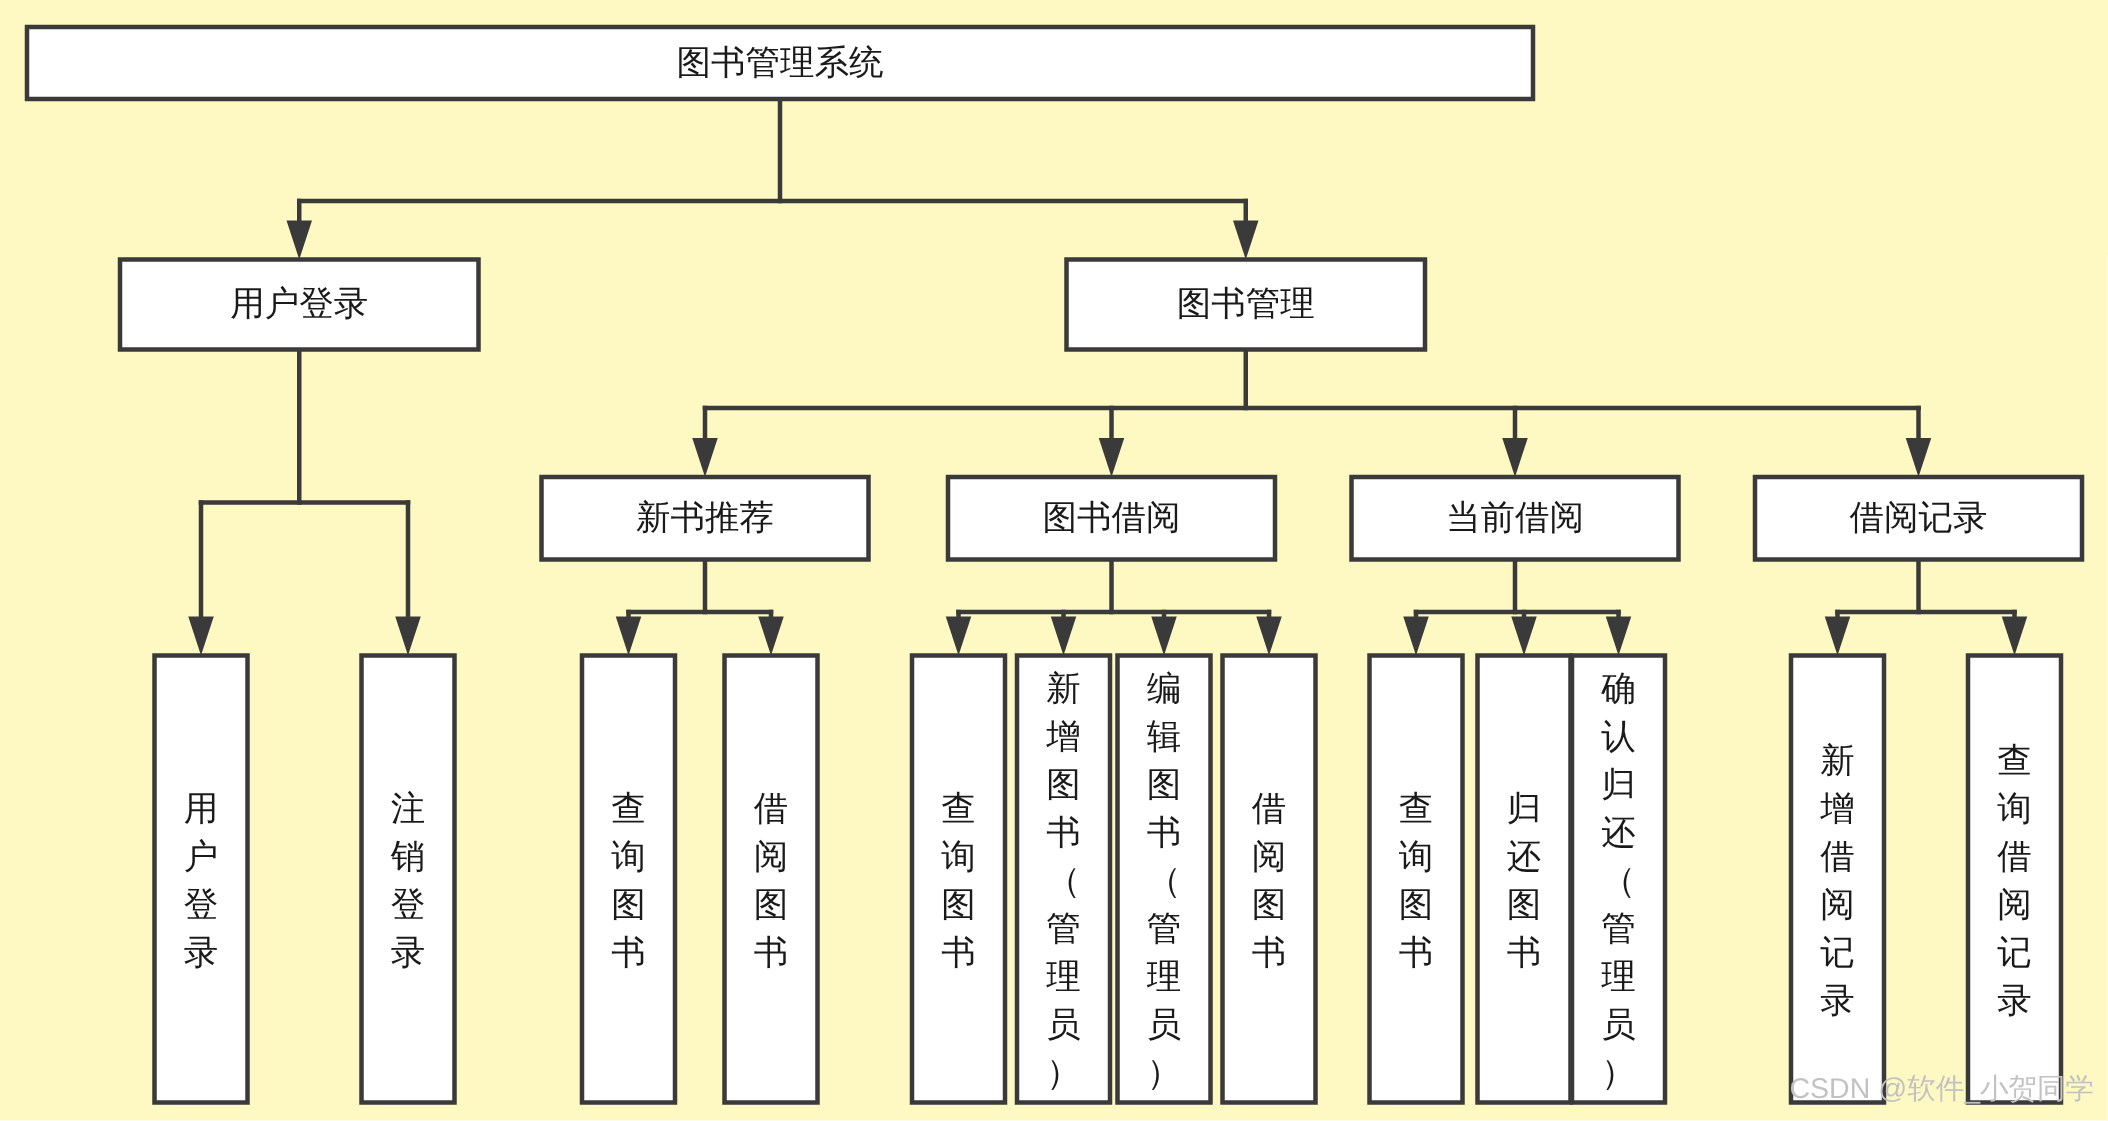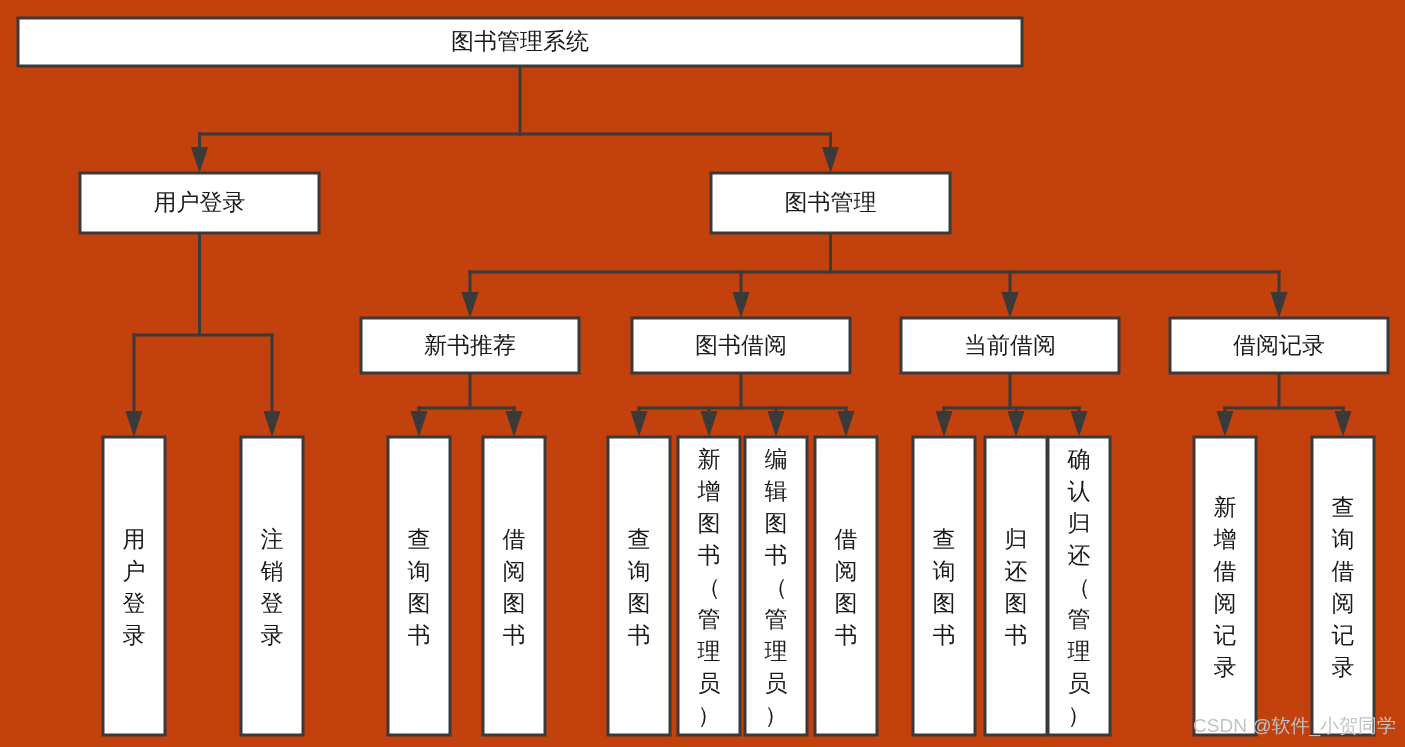--- a/index.html
+++ b/index.html
@@ -8,21 +8,21 @@
     padding: 0;
     background: #ffffff;
   }
   body {
     font-family: "Liberation Sans", "DejaVu Sans", sans-serif;
   }
   #diagram-root {
     position: relative;
     width: 1405px;
     height: 747px;
-    background: #c2410c;
+    background: #fef9c3;
     overflow: hidden;
   }
   svg.diagram-canvas {
     position: absolute;
     left: 0;
     top: 0;
     width: 1405px;
     height: 747px;
     display: block;
   }

